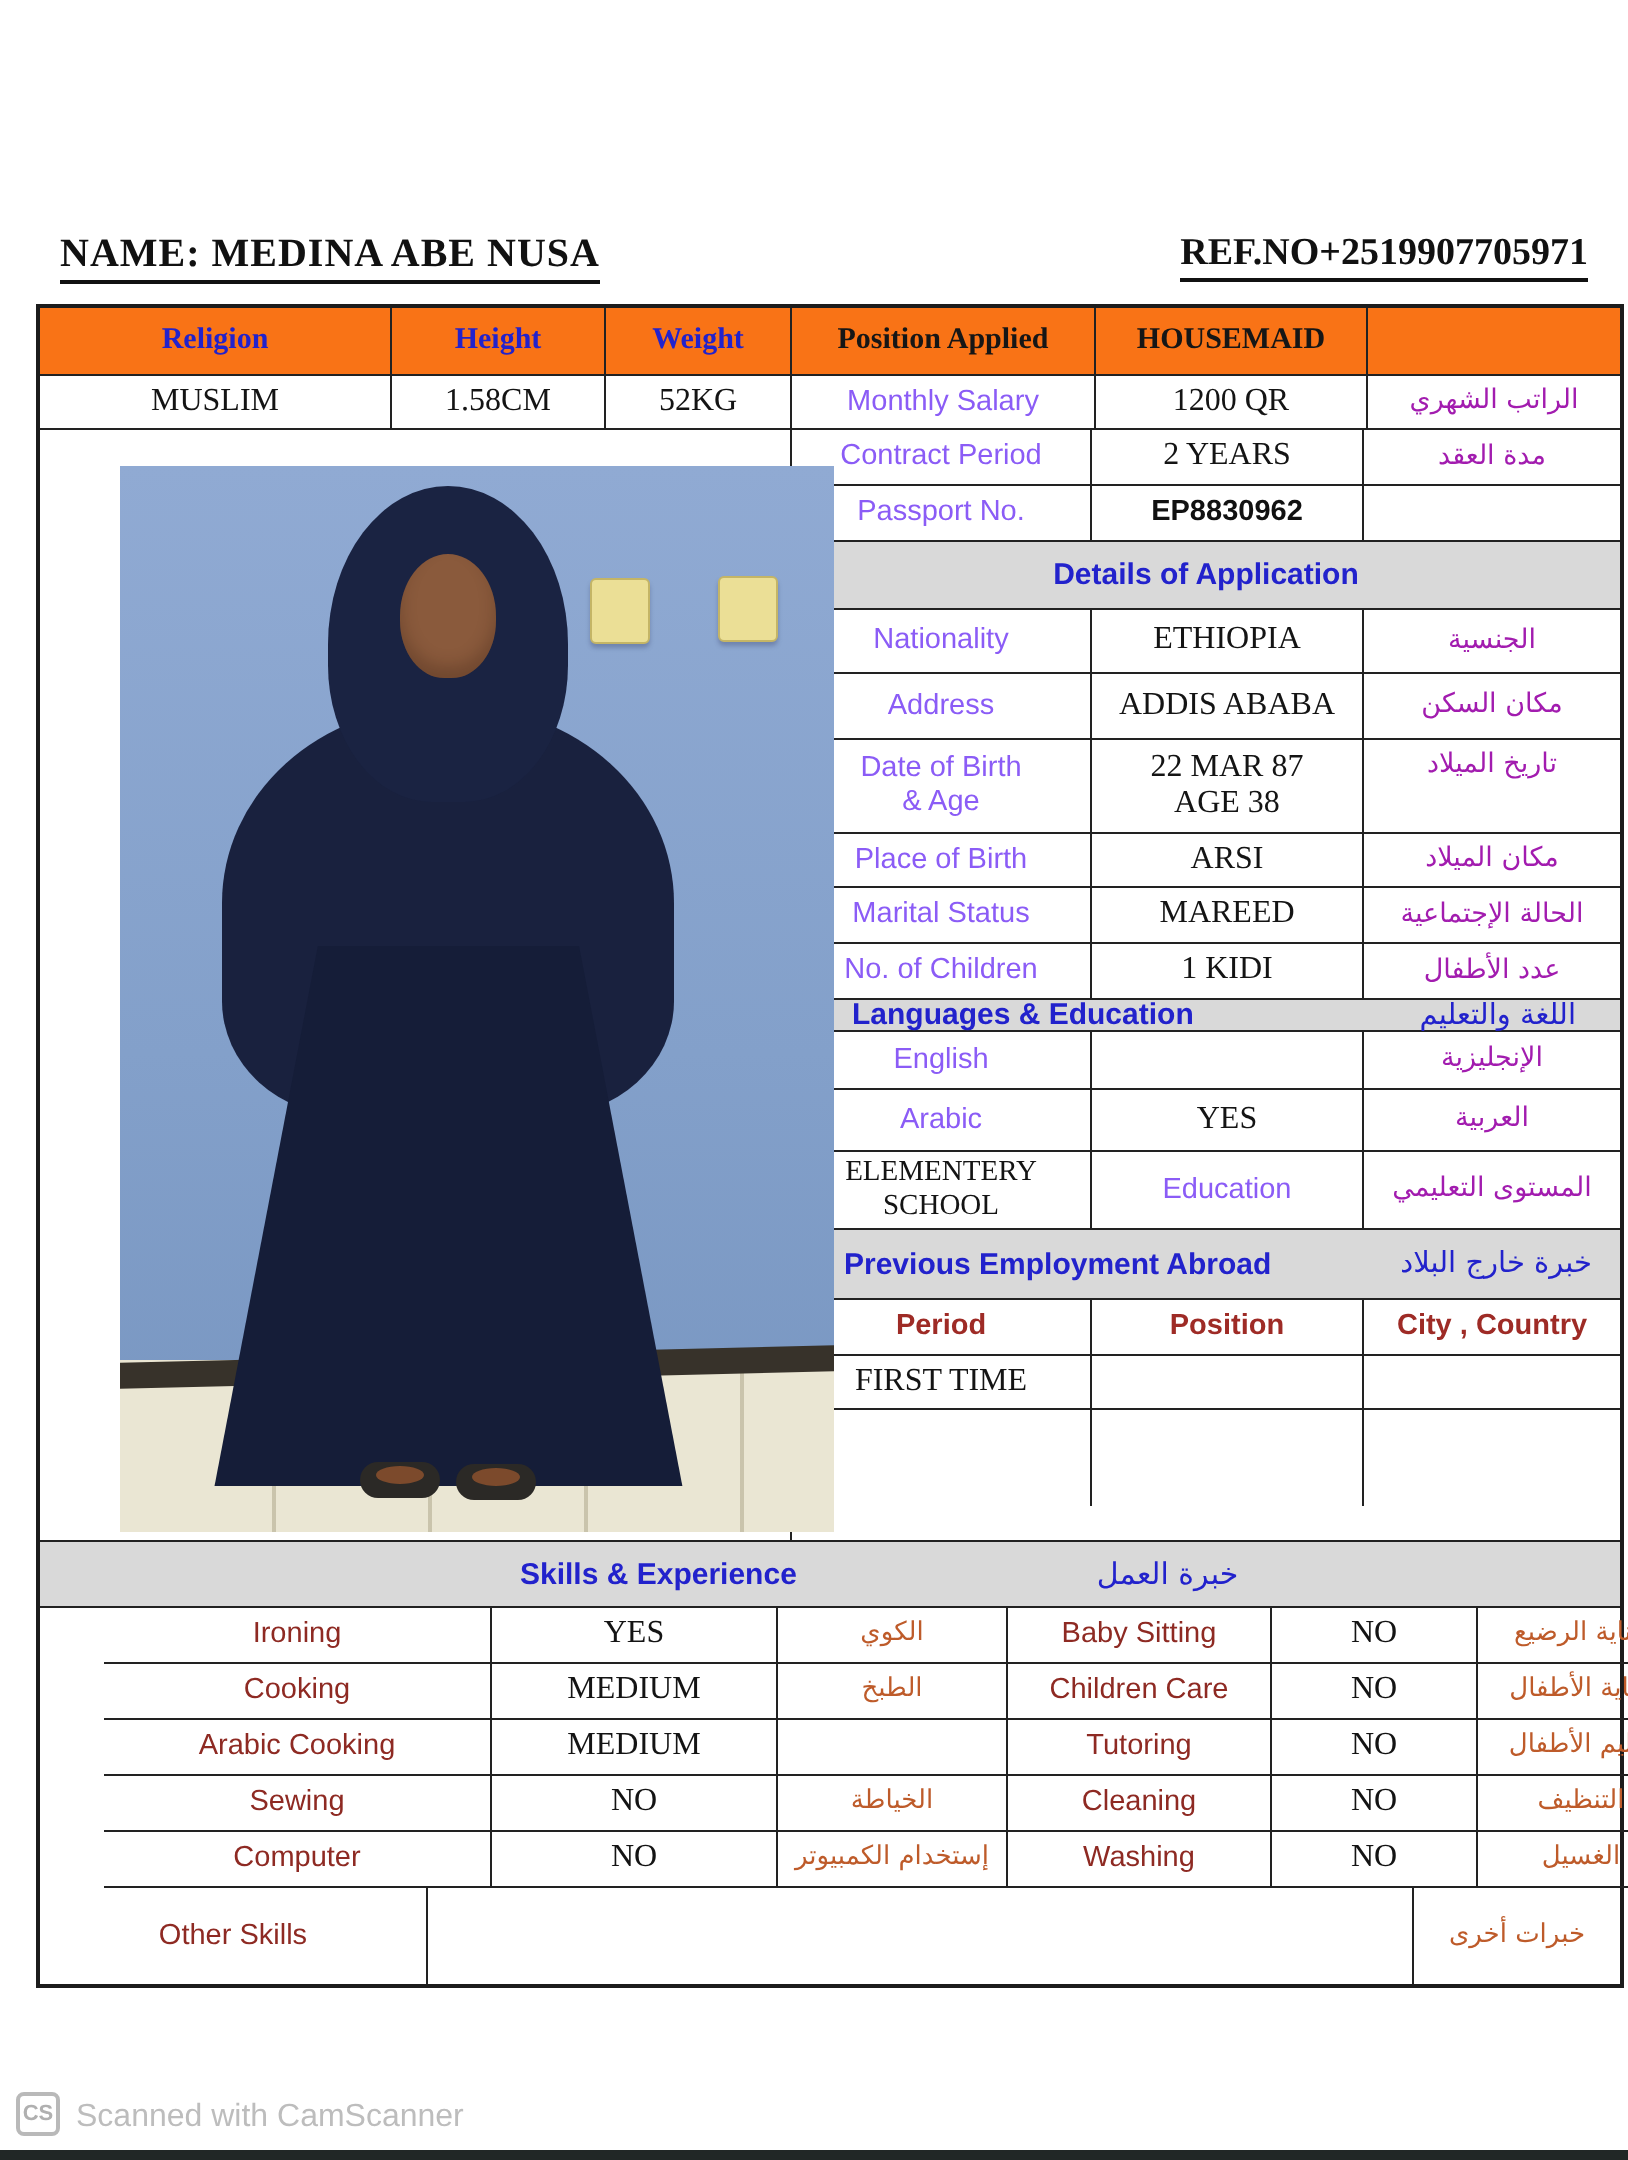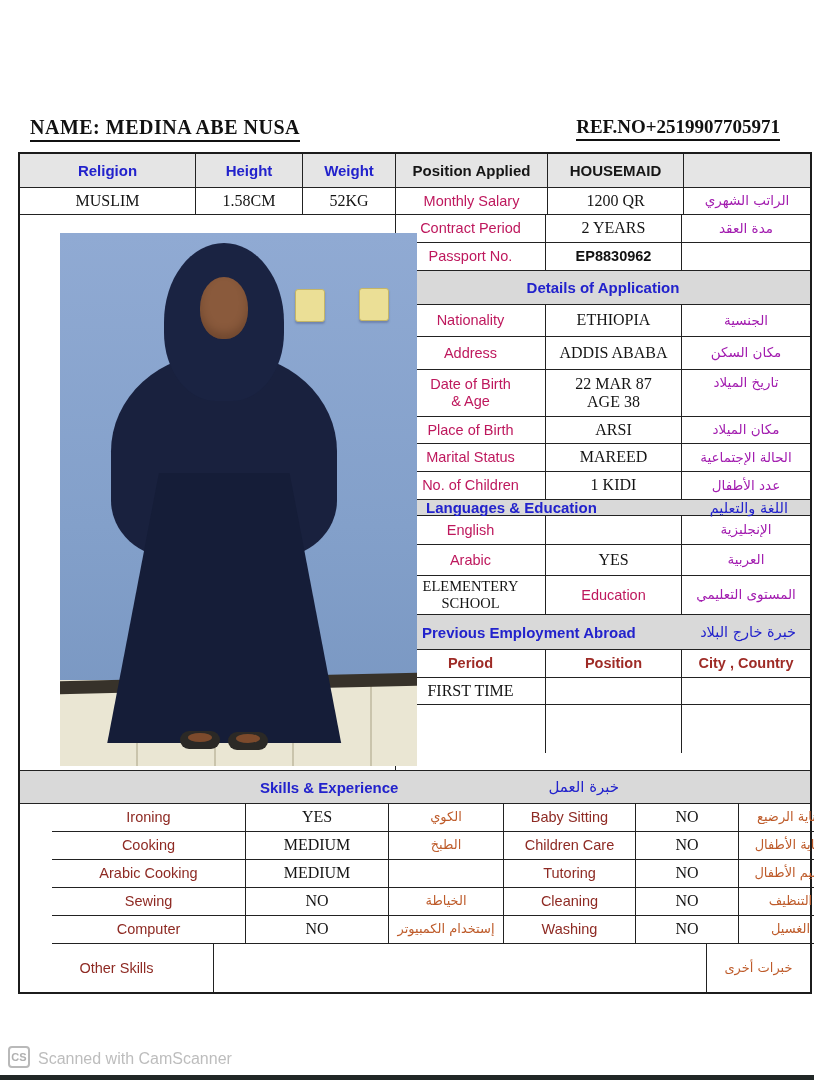--- a/index.html
+++ b/index.html
@@ -9,46 +9,46 @@
     font-family:"Liberation Sans", sans-serif; color:#111; overflow:hidden;
     margin:0 auto;
   }
   
   .doc-header-name {
     position:absolute; left:30px; top:116px;
     font-family:"Liberation Serif", serif; font-weight:bold; font-size:20px;
     border-bottom:2.5px solid #111; padding-bottom:1px; letter-spacing:.5px;
   }
   .doc-header-ref {
-    position:absolute; right:34px; top:116px;
+    position:absolute; right:20px; top:116px;
     font-family:"Liberation Serif", serif; font-weight:bold; font-size:19px;
     border-bottom:2.5px solid #111; padding-bottom:1px;
   }
   
   .bio-table {
     position:absolute; left:18px; top:152px; width:794px;
     border:2px solid #1c1c1c; background:#fff;
   }
   .row6 { display:grid; grid-template-columns:176px 107px 93px 152px 136px 126px; }
   .rrow { display:grid; grid-template-columns:150px 136px 128px; }
   .srow { display:grid; grid-template-columns:194px 143px 115px 132px 103px 103px;padding-left:32px; }
   .orow { display:grid; grid-template-columns:194px 493px 103px; }
   .c {
     border-right:1.5px solid #222; border-bottom:1.5px solid #222;
     display:flex; flex-direction:column; align-items:center; justify-content:center;
     text-align:center; line-height:1.15; padding:1px 3px; min-width:0;
   }
   .row6 > .c:last-child, .rrow > .c:last-child, .srow > .c:last-child, .orow > .c:last-child { border-right:none; }
   .nb > .c { border-bottom:none; }
-  .gray { background:#e5e5e5; }
+  .gray { background:#f97316;font-family:Liberation Serif, serif; }
   .banner { background:#d9d9d9; }
   .blue-b { color:#2222cc; font-weight:bold; font-size:15px; }
   .blk-b { font-weight:bold; font-size:15px; color:#161616; }
   .serif { font-family:"Liberation Serif", serif; font-size:16px; color:#141414; }
-  .red { color:#be185d; font-size:14.5px; }
+  .red { color:#8b5cf6; font-size:14.5px; }
   .red-b { color:#9e2b26; font-weight:bold; font-size:14.5px; }
   .ar { font-family:"DejaVu Sans", sans-serif; color:#a21caf; font-size:13.5px; direction:rtl; }
   .ar-blue { font-family:"DejaVu Sans", sans-serif; color:#2222cc; font-size:14.5px; direction:rtl; }
   .skill-l { color:#8e2a23; font-size:14.5px; }
   .skill-ar { font-family:"DejaVu Sans", sans-serif; color:#be5b2a; font-size:13px; direction:rtl; }
   .mid { display:flex;padding-left:31px; }
   .right-stack { width:416px; }
   
   .photo-cell { width:378px; border-right:1.5px solid #222; position:relative; background:#fff; }
   .photo { position:absolute; left:9px; top:18px; width:357px; height:533px; overflow:hidden; }

